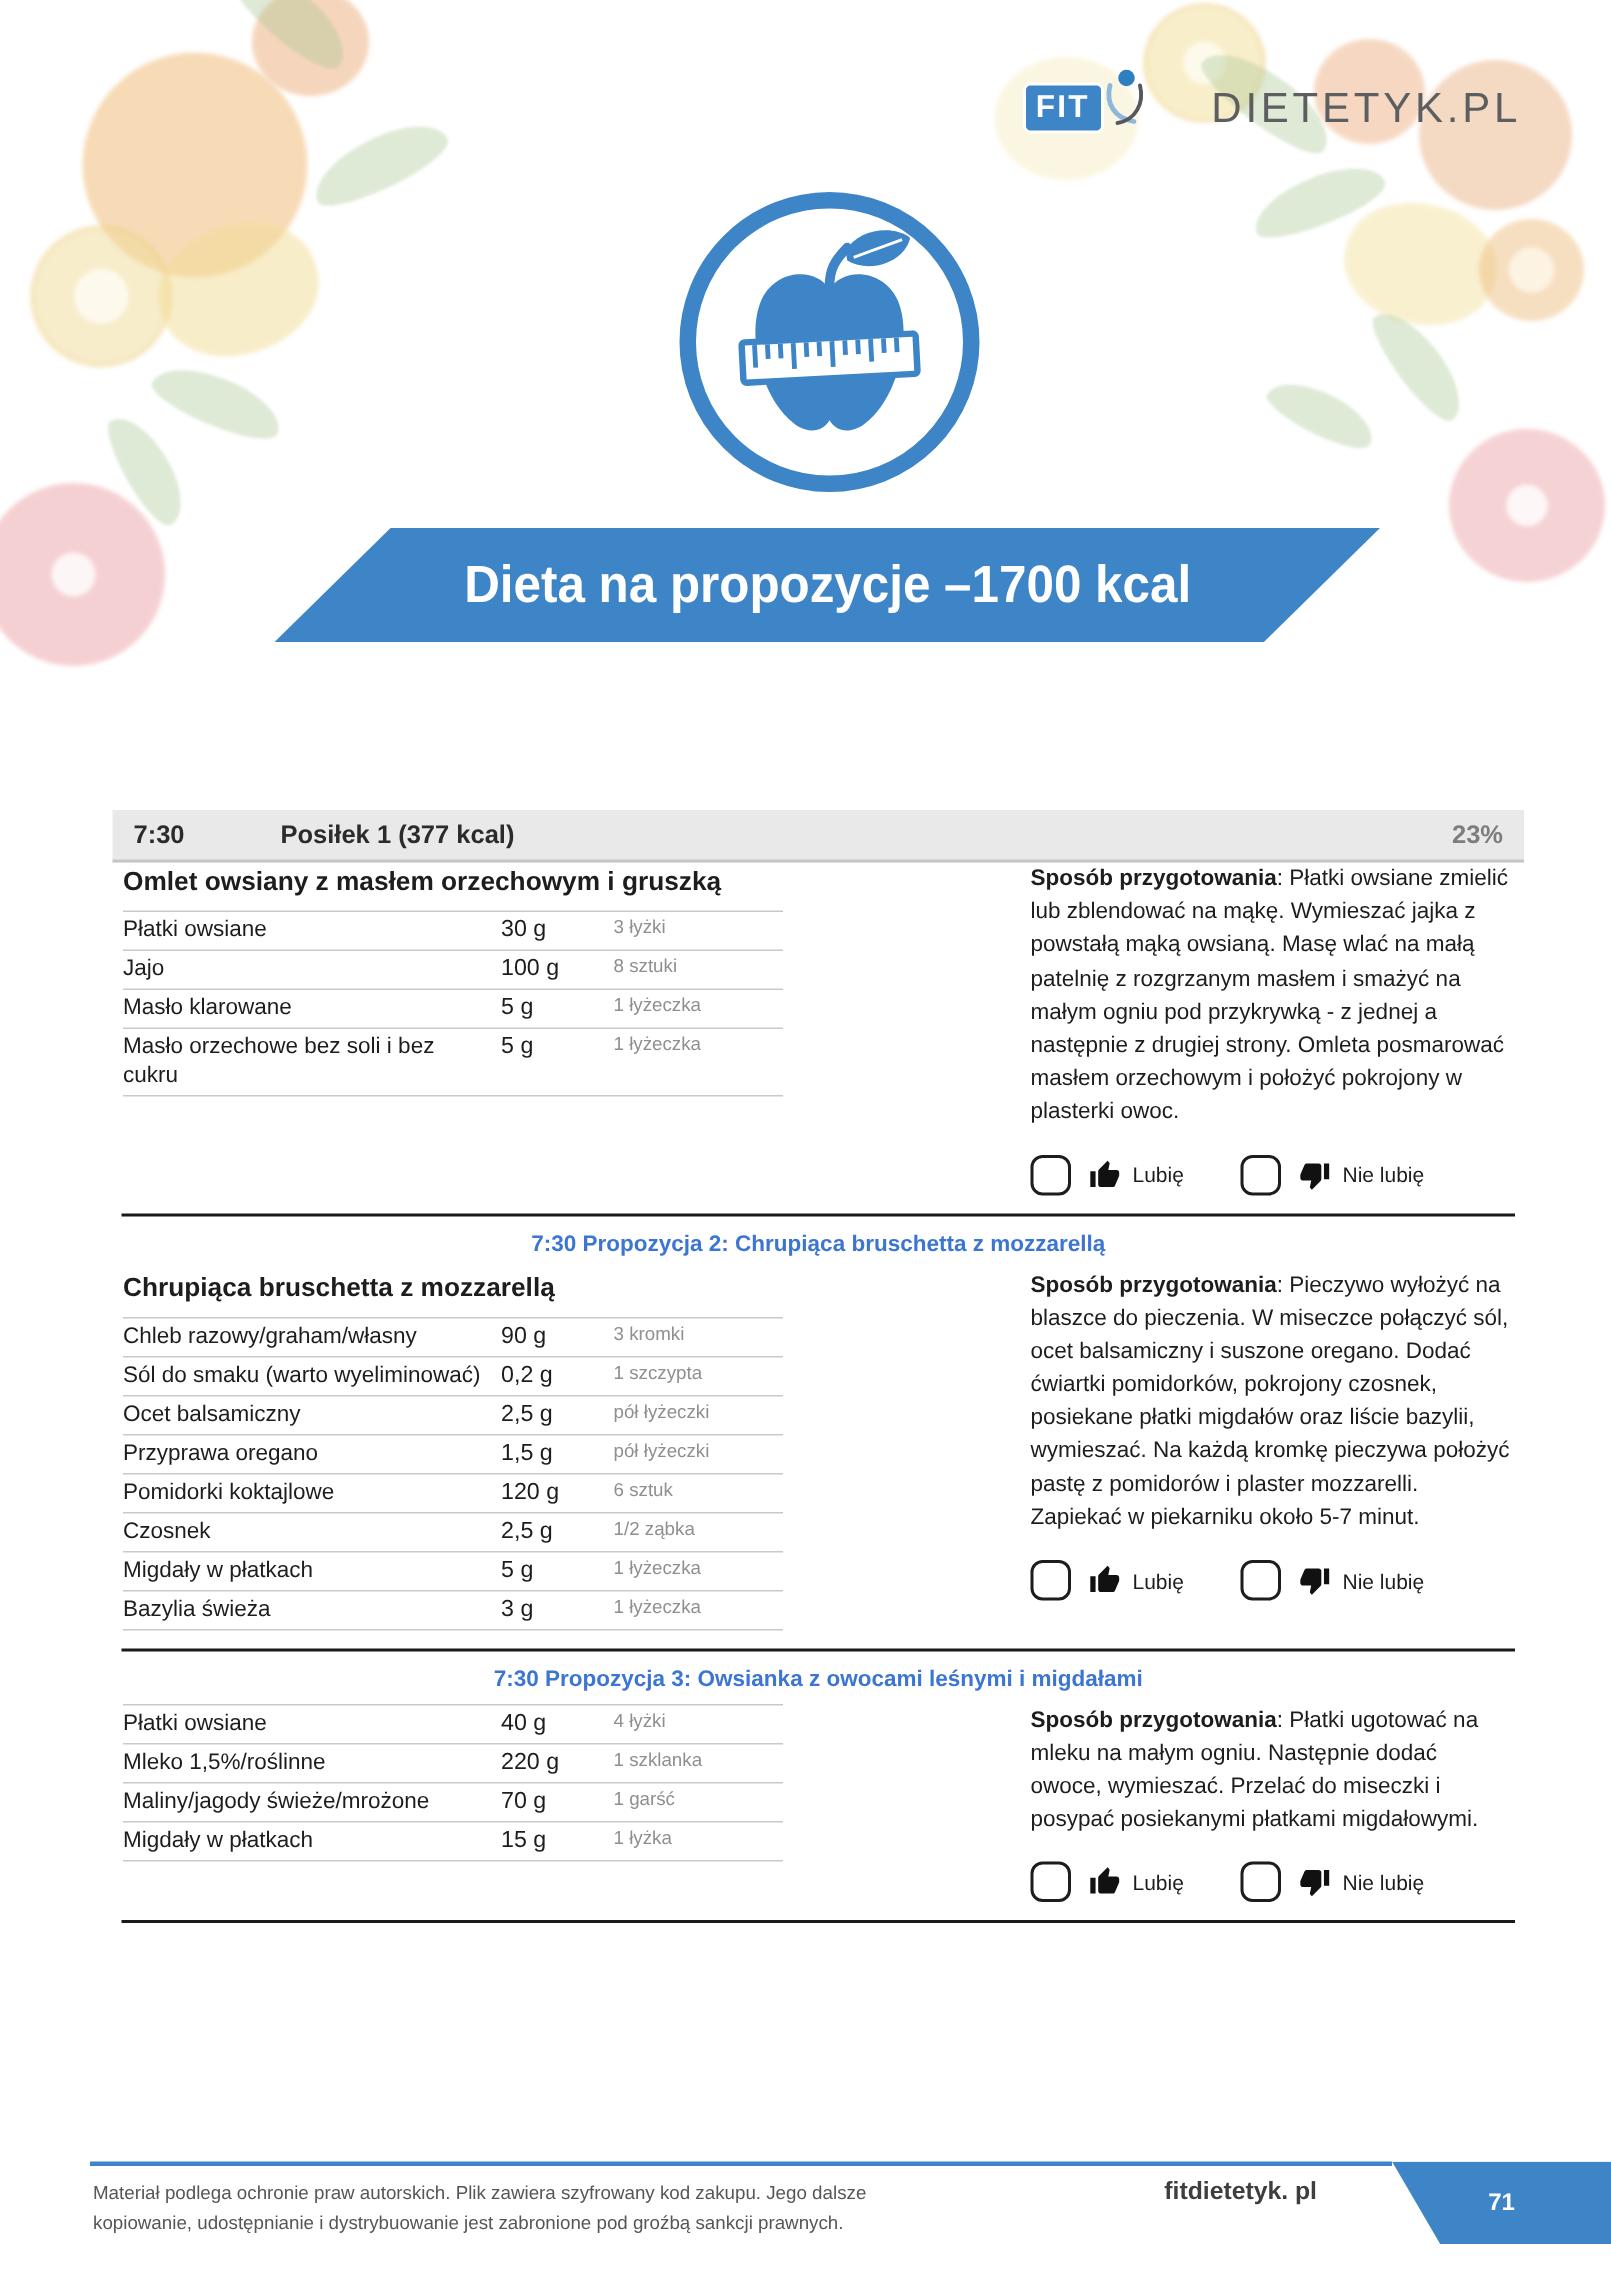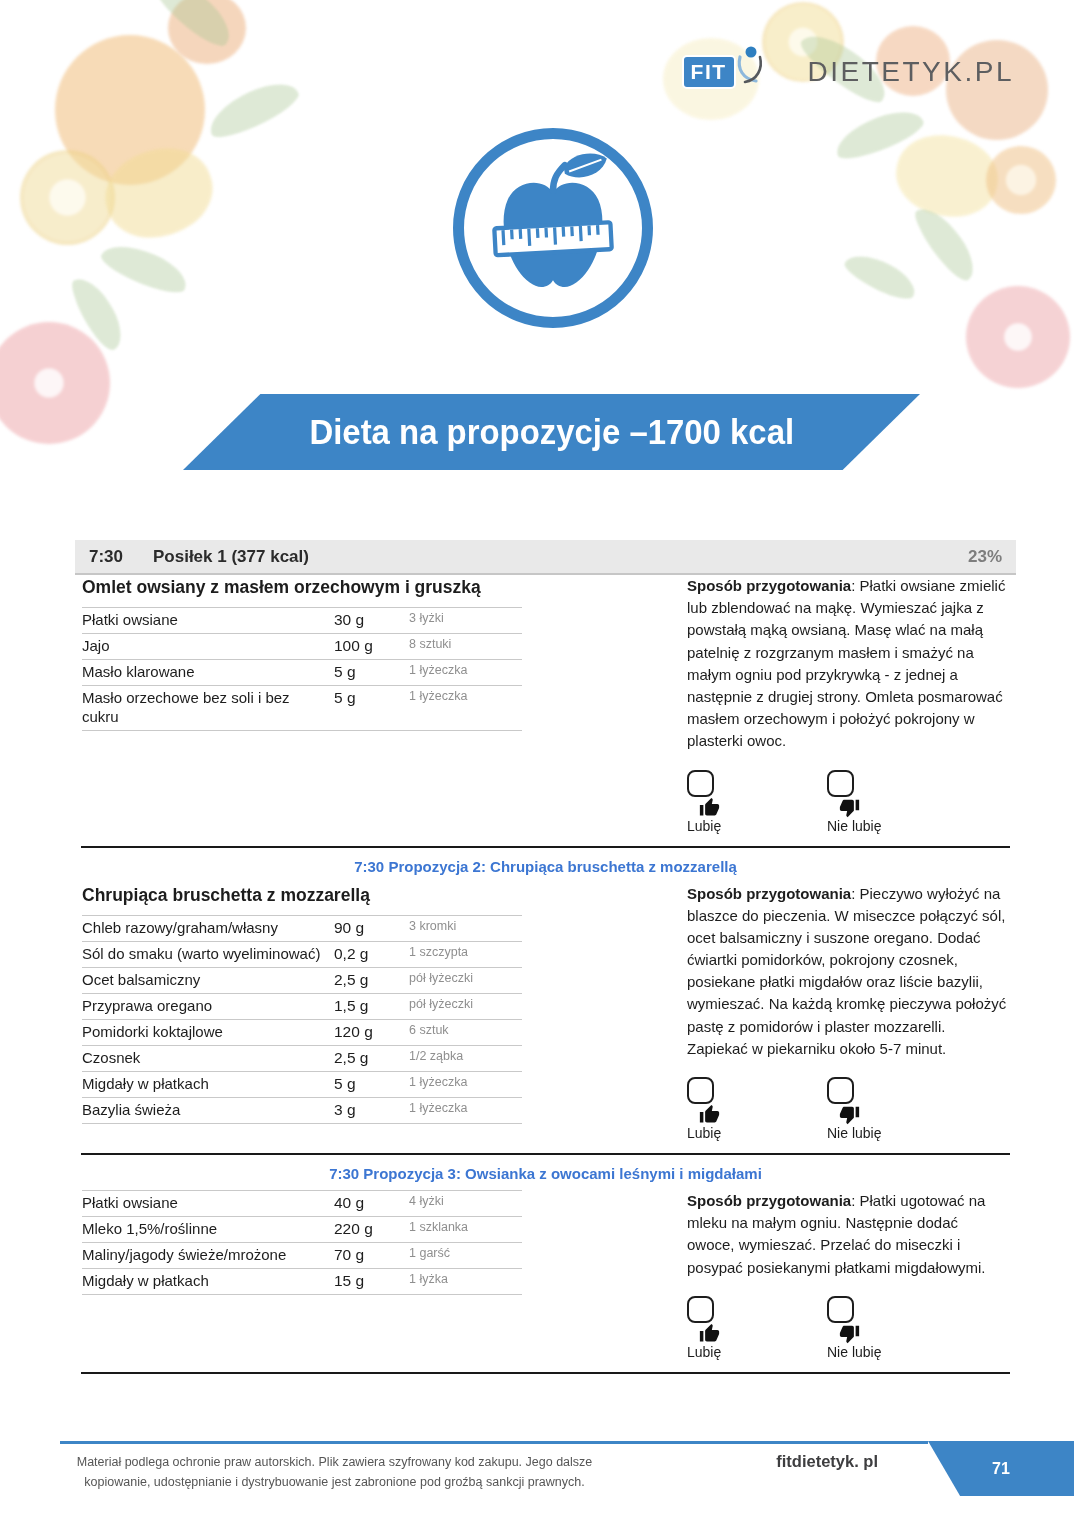--- a/index.html
+++ b/index.html
@@ -51,57 +51,57 @@
   .logo-rest { color:#5d5e60; font-size:28px; letter-spacing:2.5px; font-weight:500;margin-left:48px; }
 
   
   .apple-badge { position:absolute; left:453px; top:128px; width:200px; height:200px;
                  border:11px solid #3d85c6; border-radius:50%; background:#fff;
                  display:flex; align-items:center; justify-content:center; }
 
   
   .banner { position:absolute; left:183px; top:352px; width:737px; height:76px;
             background:#3d85c6; clip-path: polygon(10.5% 0, 100% 0, 89.5% 100%, 0 100%);
-            display:flex; align-items:center; justify-content:center;margin-top:42px; }
+            display:flex; align-items:center; justify-content:center; }
   .banner span { color:#fff; font-size:35px; font-weight:800; letter-spacing:0;
                  transform: scaleX(.94); white-space:nowrap; }
 
   
   .content { position:absolute; top:540px; left:75px; width:941px; }
   .meal-bar { height:35px; background:#e9e9e9; border-bottom:2px solid #c6c6c6;
               display:flex; align-items:center; padding:0 14px; font-size:17px;
-              font-weight:700; color:#2b2b2b; }
+              font-weight:700; color:#2b2b2b;gap:34px; }
   .meal-time { width:64px; }
   .meal-title { flex:1; }
   .meal-percent { color:#7d7d7d; }
 
   .prop-heading { text-align:center; color:#3c76d2; font-weight:700; font-size:15px;
                   margin:10px 0 8px; }
   .prop-body { display:flex; justify-content:space-between; padding:0 7px; }
   .col-left  { width:440px; }
   .col-right { width:322px; }
   .recipe-title { font-size:17.5px; font-weight:700; color:#1d1d1d; margin:2px 0 9px; }
   .ing-table { border-top:1px solid #c9c9c9; }
   .ing-row { display:flex; align-items:flex-start; border-bottom:1px solid #c9c9c9;
              padding:3px 0; min-height:26px; }
   .ing-name    { width:252px; font-size:15px; color:#1d1d1d; padding-right:8px; line-height:1.25; }
   .ing-amount  { width:75px;  font-size:15.5px; color:#1d1d1d; }
   .ing-measure { flex:1; font-size:12.5px; color:#8f8f8f; }
   .prep { font-size:15px; color:#1d1d1d; line-height:1.48; }
   .prep b { font-weight:700; }
   .likes { display:flex; margin-top:17px; align-items:center; }
-  .like-item { display:flex; width:140px; cursor:pointer;flex-direction:column; }
+  .like-item { display:flex; align-items:center; width:140px; cursor:pointer; }
   .checkbox { width:27px; height:27px; border:2.5px solid #1d1d1d; border-radius:8px;
               background:#fff; flex:none; }
   .thumb { width:21px; height:21px; fill:#111; margin:0 8px 0 12px; flex:none; }
   .like-label { font-size:14px; color:#1d1d1d; }
   .divider { border-top:2px solid #191919; margin:12px 6px 0 6px; }
 
   
-  .footer { position:absolute; left:0; bottom:0; width:100%; height:90px; background:#fff;text-align:center; }
+  .footer { position:absolute; left:0; bottom:0; width:100%; height:90px; background:#fff; }
   .footer-line { position:absolute; left:60px; right:146px; top:13px; height:3px; background:#3d85c6; }
   .copyright { position:absolute; left:62px; top:24px; width:545px; font-size:12.5px;
                color:#565656; line-height:1.6; }
   .site { position:absolute; right:196px; top:24px; font-size:16.5px; color:#3e3e40; font-weight:600; }
   .pagenum-shape { position:absolute; right:0; top:13px; width:146px; height:55px;
                    background:#3d85c6; clip-path: polygon(0 0,100% 0,100% 100%,22% 100%);
                    display:flex; align-items:center; justify-content:center;
                    color:#fff; font-size:16px; font-weight:700; }
 </style>
 </head>

